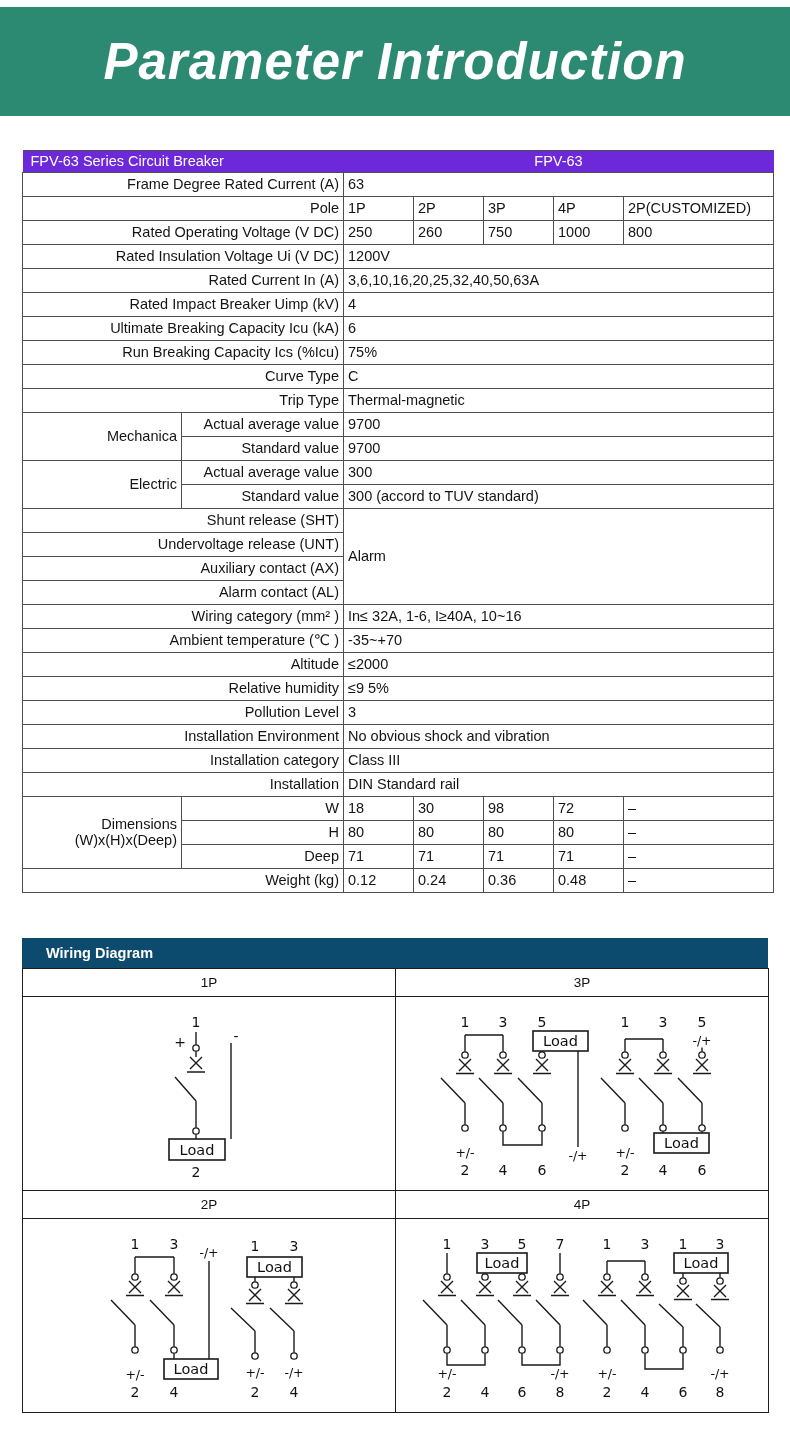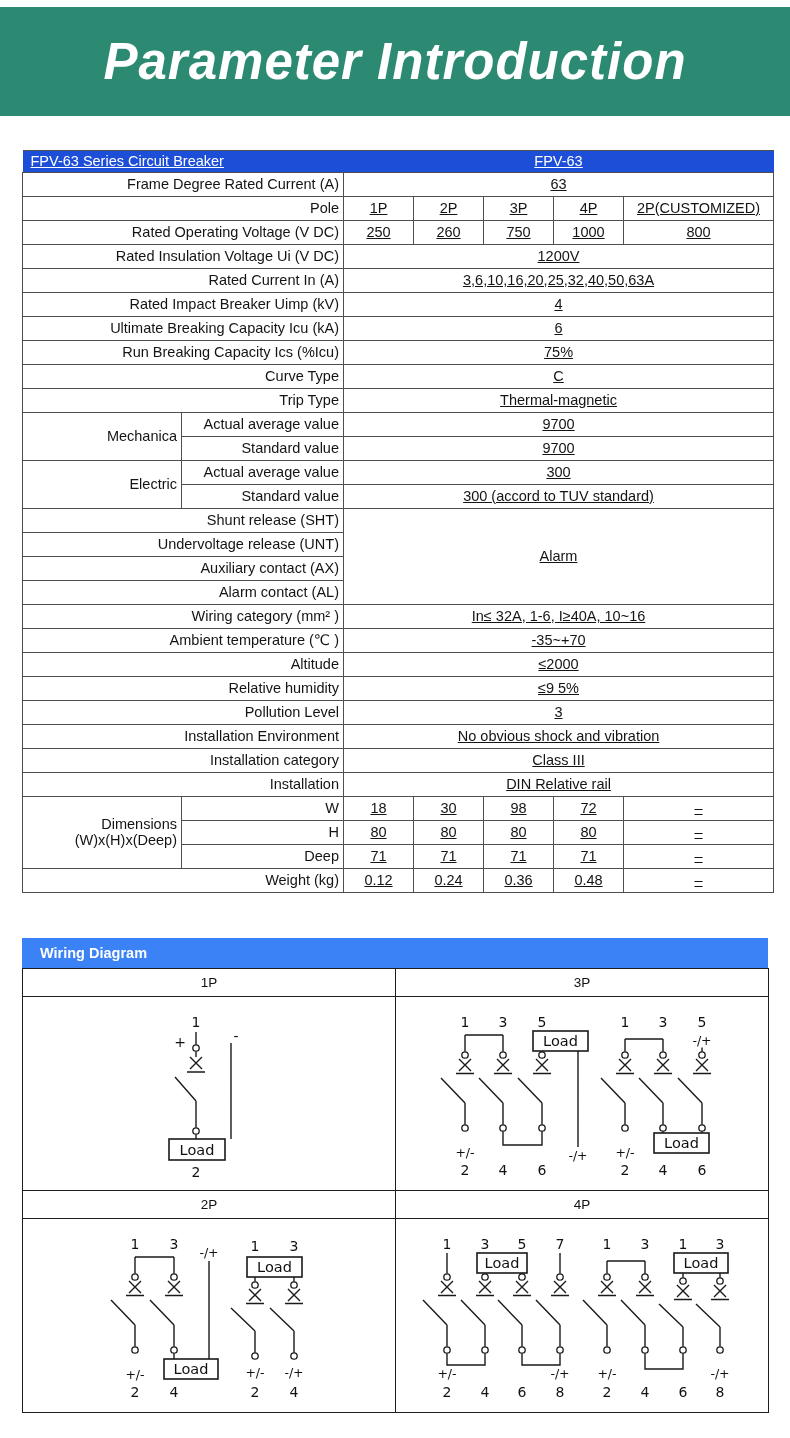--- a/index.html
+++ b/index.html
@@ -19,33 +19,32 @@
   
   table.spec {
     position:absolute; top:150px; left:22px; width:751px;
     border-collapse:collapse; table-layout:fixed; font-size:14.5px;
   }
   .spec td {
     border:1px solid #4f4f4f; height:23px; padding:0 4px; line-height:1.08;
     overflow:hidden; vertical-align:middle;
   }
   .spec td.lbl, .spec td.grp, .spec td.sub { text-align:right; padding-left:7px; }
-  .spec td.val { text-align:center;text-decoration:underline; }
+  .spec td.val { text-align:left; }
   .spec tr.thead td {
-    background:#1d4ed8; color:#ffffff; border-left-width:0; border-right-width:0;
+    background:#6d28d9; color:#ffffff; border-left-width:0; border-right-width:0;
     height:21px;
-    text-decoration:underline;
   }
   .spec tr.thead td.hl { text-align:left; padding-left:8px; }
   .spec tr.thead td.hr { text-align:center; }
   
   .wiring-title {
     position:absolute; top:938px; left:22px; width:746px; height:30px;
-    background:#3b82f6; color:#ffffff; font-size:14.5px; font-weight:bold;
-    line-height:30px; padding-left:18px; box-sizing:border-box;
+    background:#0c4a6e; color:#ffffff; font-size:14.5px; font-weight:bold;
+    line-height:30px; padding-left:24px; box-sizing:border-box;
   }
   table.wiring {
     position:absolute; top:968px; left:22px; width:746px;
     border-collapse:collapse; table-layout:fixed;
   }
   .wiring td { border:1px solid #1e1e1e; padding:0; text-align:center; }
   .wiring td.ph { height:27px; font-size:13.5px; vertical-align:middle; color:#111; }
   .wiring td.pd { height:193px; vertical-align:top; }
   svg.diagram { display:block; margin:0 auto; }
   svg.diagram text {
@@ -182,21 +181,21 @@
   <tr>
     <td colspan="2" class="lbl">Installation Environment</td>
     <td colspan="5" class="val">No obvious shock and vibration</td>
   </tr>
   <tr>
     <td colspan="2" class="lbl">Installation category</td>
     <td colspan="5" class="val">Class III</td>
   </tr>
   <tr>
     <td colspan="2" class="lbl">Installation</td>
-    <td colspan="5" class="val">DIN Relative rail</td>
+    <td colspan="5" class="val">DIN Standard rail</td>
   </tr>
   <tr>
     <td rowspan="3" class="grp">Dimensions (W)x(H)x(Deep)</td>
     <td class="sub">W</td>
     <td class="val">18</td>
     <td class="val">30</td>
     <td class="val">98</td>
     <td class="val">72</td>
     <td class="val">–</td>
   </tr>

